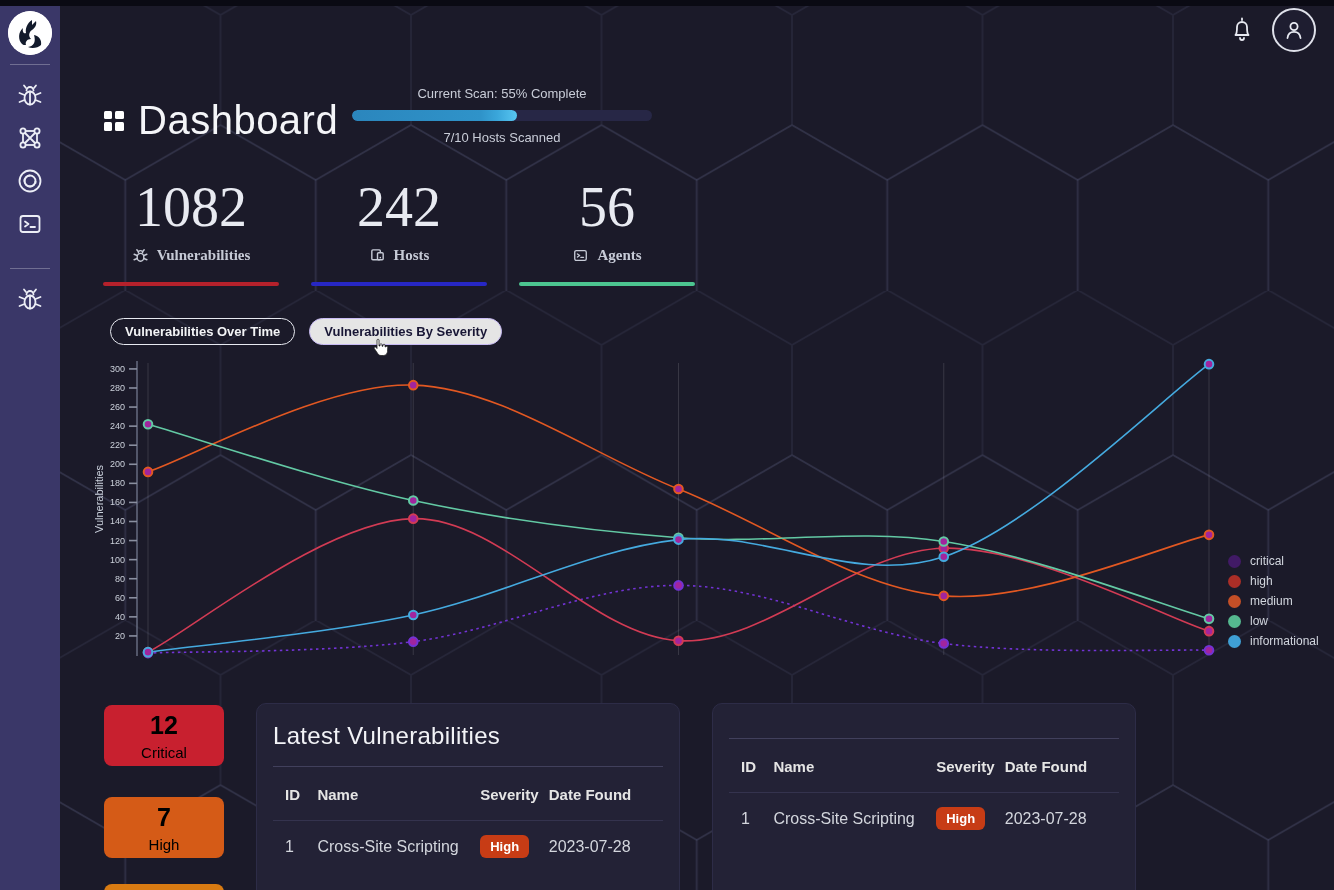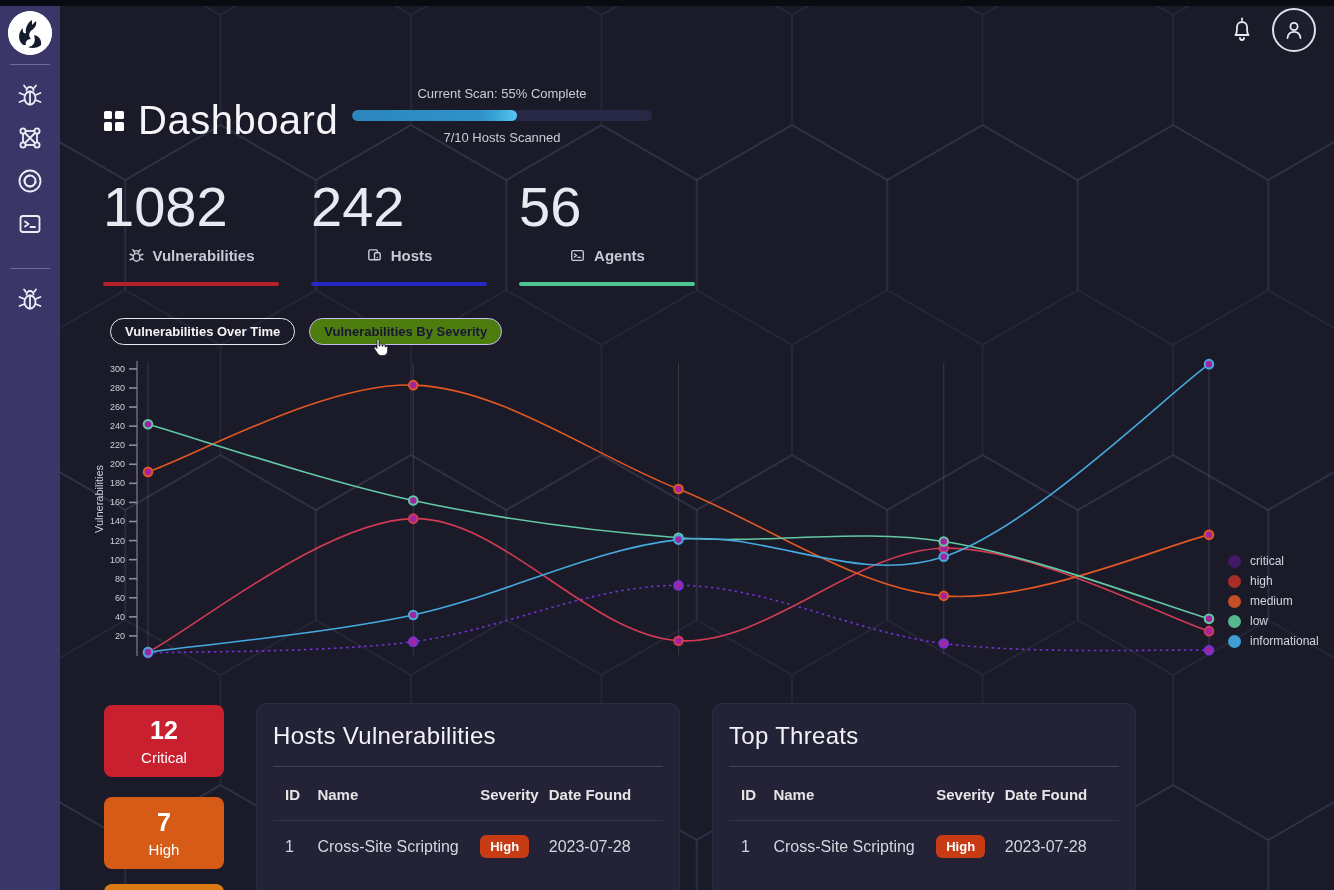--- a/index.html
+++ b/index.html
@@ -34,45 +34,45 @@
   .scan-fill  { height:11px; border-radius:6px;
                 background:linear-gradient(90deg,#2b86bd 0%,#2f93c9 78%,#3aa6da 88%,#58c6f1 100%); }
   .scan-sub { font-size:13px; color:#c9cdd8; margin-top:9px; }
 
   .topbar-right { position:absolute; right:18px; top:8px; display:flex; align-items:center; gap:16px; z-index:6; }
   .bell-btn { width:28px; height:30px; display:flex; align-items:center; justify-content:center; cursor:pointer; }
   .avatar-btn { width:44px; height:44px; border-radius:50%; border:2px solid #dfe1ea; background:rgba(35,34,58,0.45);
                 display:flex; align-items:center; justify-content:center; cursor:pointer; }
 
   
-  .stat { position:absolute; top:178px; width:176px; text-align:left; z-index:2; }
+  .stat { position:absolute; top:178px; width:176px; text-align:center; z-index:2;font-family:Liberation Serif, serif; }
   .stat-value { font-size:56px; font-weight:300; color:#e8eaf1; line-height:1.05; }
   .stat-label-row { display:flex; align-items:center; justify-content:center; gap:8px; margin-top:10px;
                     font-size:15px; font-weight:bold; color:#c6cad6; }
   .stat-underline { height:4px; border-radius:2px; margin-top:18px; }
 
   
   .tabs { position:absolute; left:110px; top:318px; display:flex; gap:14px; z-index:2; }
   .tab-btn { height:27px; padding:0 14px; border-radius:14px; font-size:13px; font-weight:bold;
              display:flex; align-items:center; cursor:pointer; border:1.5px solid #e7e9f0; color:#f3f4f6; background:transparent; }
-  .tab-btn.active { background:#4d7c0f; border-color:#c7baf3; color:#181635; }
+  .tab-btn.active { background:#e5e5e5; border-color:#c7baf3; color:#181635; }
   .cursor-hand { position:absolute; left:372px; top:338px; z-index:9; }
 
   
   #chart-wrap { position:absolute; left:90px; top:353px; width:1150px; height:314px; z-index:2; }
   .ylabel { position:absolute; left:-56px; top:140px; width:130px; transform:rotate(-90deg); transform-origin:center;
             font-size:11px; color:#cbd2dd; text-align:center; }
   .legend { position:absolute; left:1228px; top:551px; z-index:3; }
   .legend-row { display:flex; align-items:center; gap:9px; height:20px; }
   .legend-dot { width:13px; height:13px; border-radius:50%; flex:0 0 13px; }
   .legend-label { font-size:12px; color:#d2d6de; white-space:nowrap; }
 
   
-  .sev-card { position:absolute; left:104px; width:120px; height:72px; border-radius:8px; z-index:2;
-              display:flex; flex-direction:column; align-items:center; justify-content:center; color:#ffffff; cursor:pointer; }
+  .sev-card { position:absolute; left:104px; width:120px; height:61px; border-radius:8px; z-index:2;
+              display:flex; flex-direction:column; align-items:center; justify-content:center; color:#000000; cursor:pointer; }
   .sev-count { font-size:25px; font-weight:bold; }
   .sev-label { font-size:15px; margin-top:4px; }
   .sev-sliver { position:absolute; left:104px; top:884px; width:120px; height:8px; border-radius:8px 8px 0 0; z-index:2; }
 
   .table-card { position:absolute; top:703px; width:424px; height:200px; background:#232236; border:1px solid #2d2c47;
                 border-radius:10px; z-index:2; padding:18px 16px 0 16px; }
   .table-title { font-size:24px; font-weight:400; color:#f2f3f7; letter-spacing:0.3px; }
   .t-div { height:1px; background:#41405c; margin-top:16px; }
   .t-div2 { height:1px; background:#34334e; }
   .t-head { display:flex; font-size:15px; font-weight:bold; color:#e5e5e5; padding:19px 0 17px 12px;justify-content:space-between; }
@@ -328,39 +328,38 @@
   <div class="sev-count">12</div>
   <div class="sev-label">Critical</div>
 </div>
 <div class="sev-card" style="top: 797px; background: rgb(213, 91, 23);" id="sev1">
   <div class="sev-count">7</div>
   <div class="sev-label">High</div>
 </div>
 <div class="sev-sliver" id="sev2" style="background: rgb(217, 123, 18);"></div>
 
 <section class="table-card" style="left:256px">
-  <div class="table-title">Hosts Vulnerabilities</div>
+  <div class="table-title">Latest Vulnerabilities</div>
   <div class="t-div"></div>
   <div class="t-head">
     <span class="c-id">ID</span>
     <span class="c-name">Name</span>
     <span class="c-sev">Severity</span>
     <span class="c-date">Date Found</span>
   </div>
   <div class="t-div2"></div>
   <div class="t-row">
     <span class="c-id">1</span>
     <span class="c-name">Cross-Site Scripting</span>
     <span class="c-sev"><span class="sev-badge" id="badge0" style="background: rgb(199, 60, 21);">High</span></span>
     <span class="c-date">2023-07-28</span>
   </div>
 </section>
 
 <section class="table-card" style="left:712px">
-  <div class="table-title">Top Threats</div>
   <div class="t-div"></div>
   <div class="t-head">
     <span class="c-id">ID</span>
     <span class="c-name">Name</span>
     <span class="c-sev">Severity</span>
     <span class="c-date">Date Found</span>
   </div>
   <div class="t-div2"></div>
   <div class="t-row">
     <span class="c-id">1</span>

